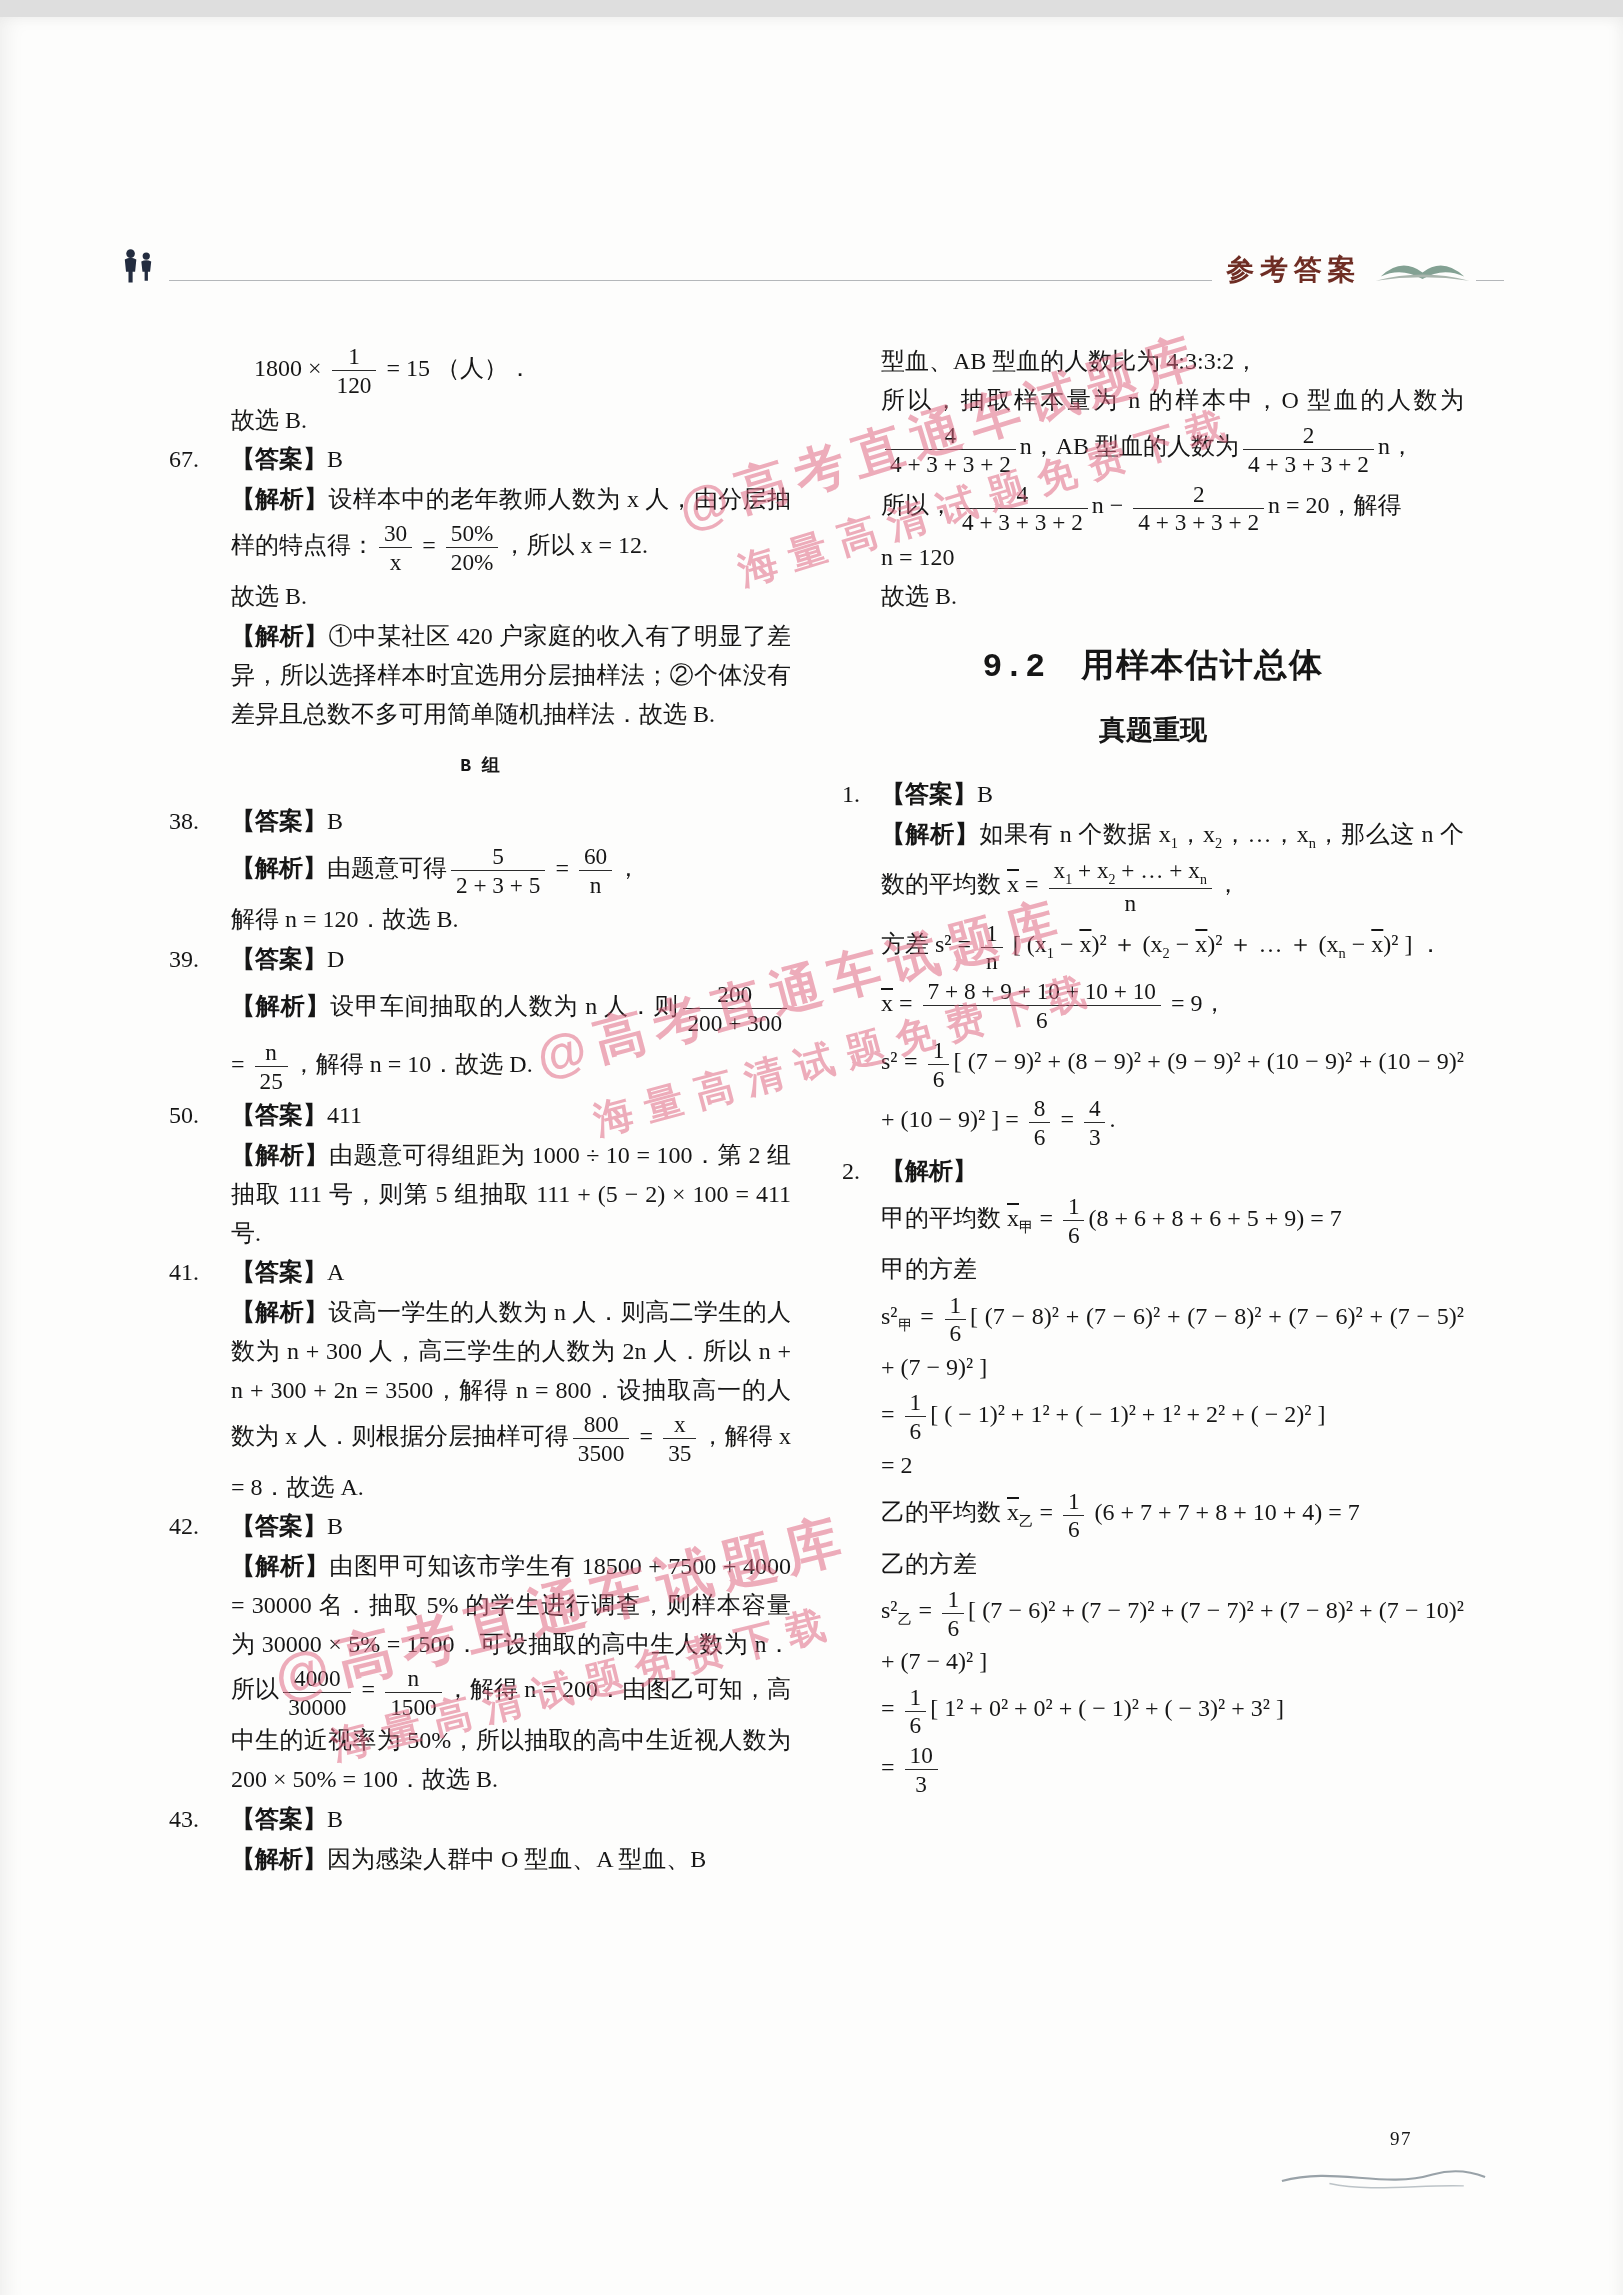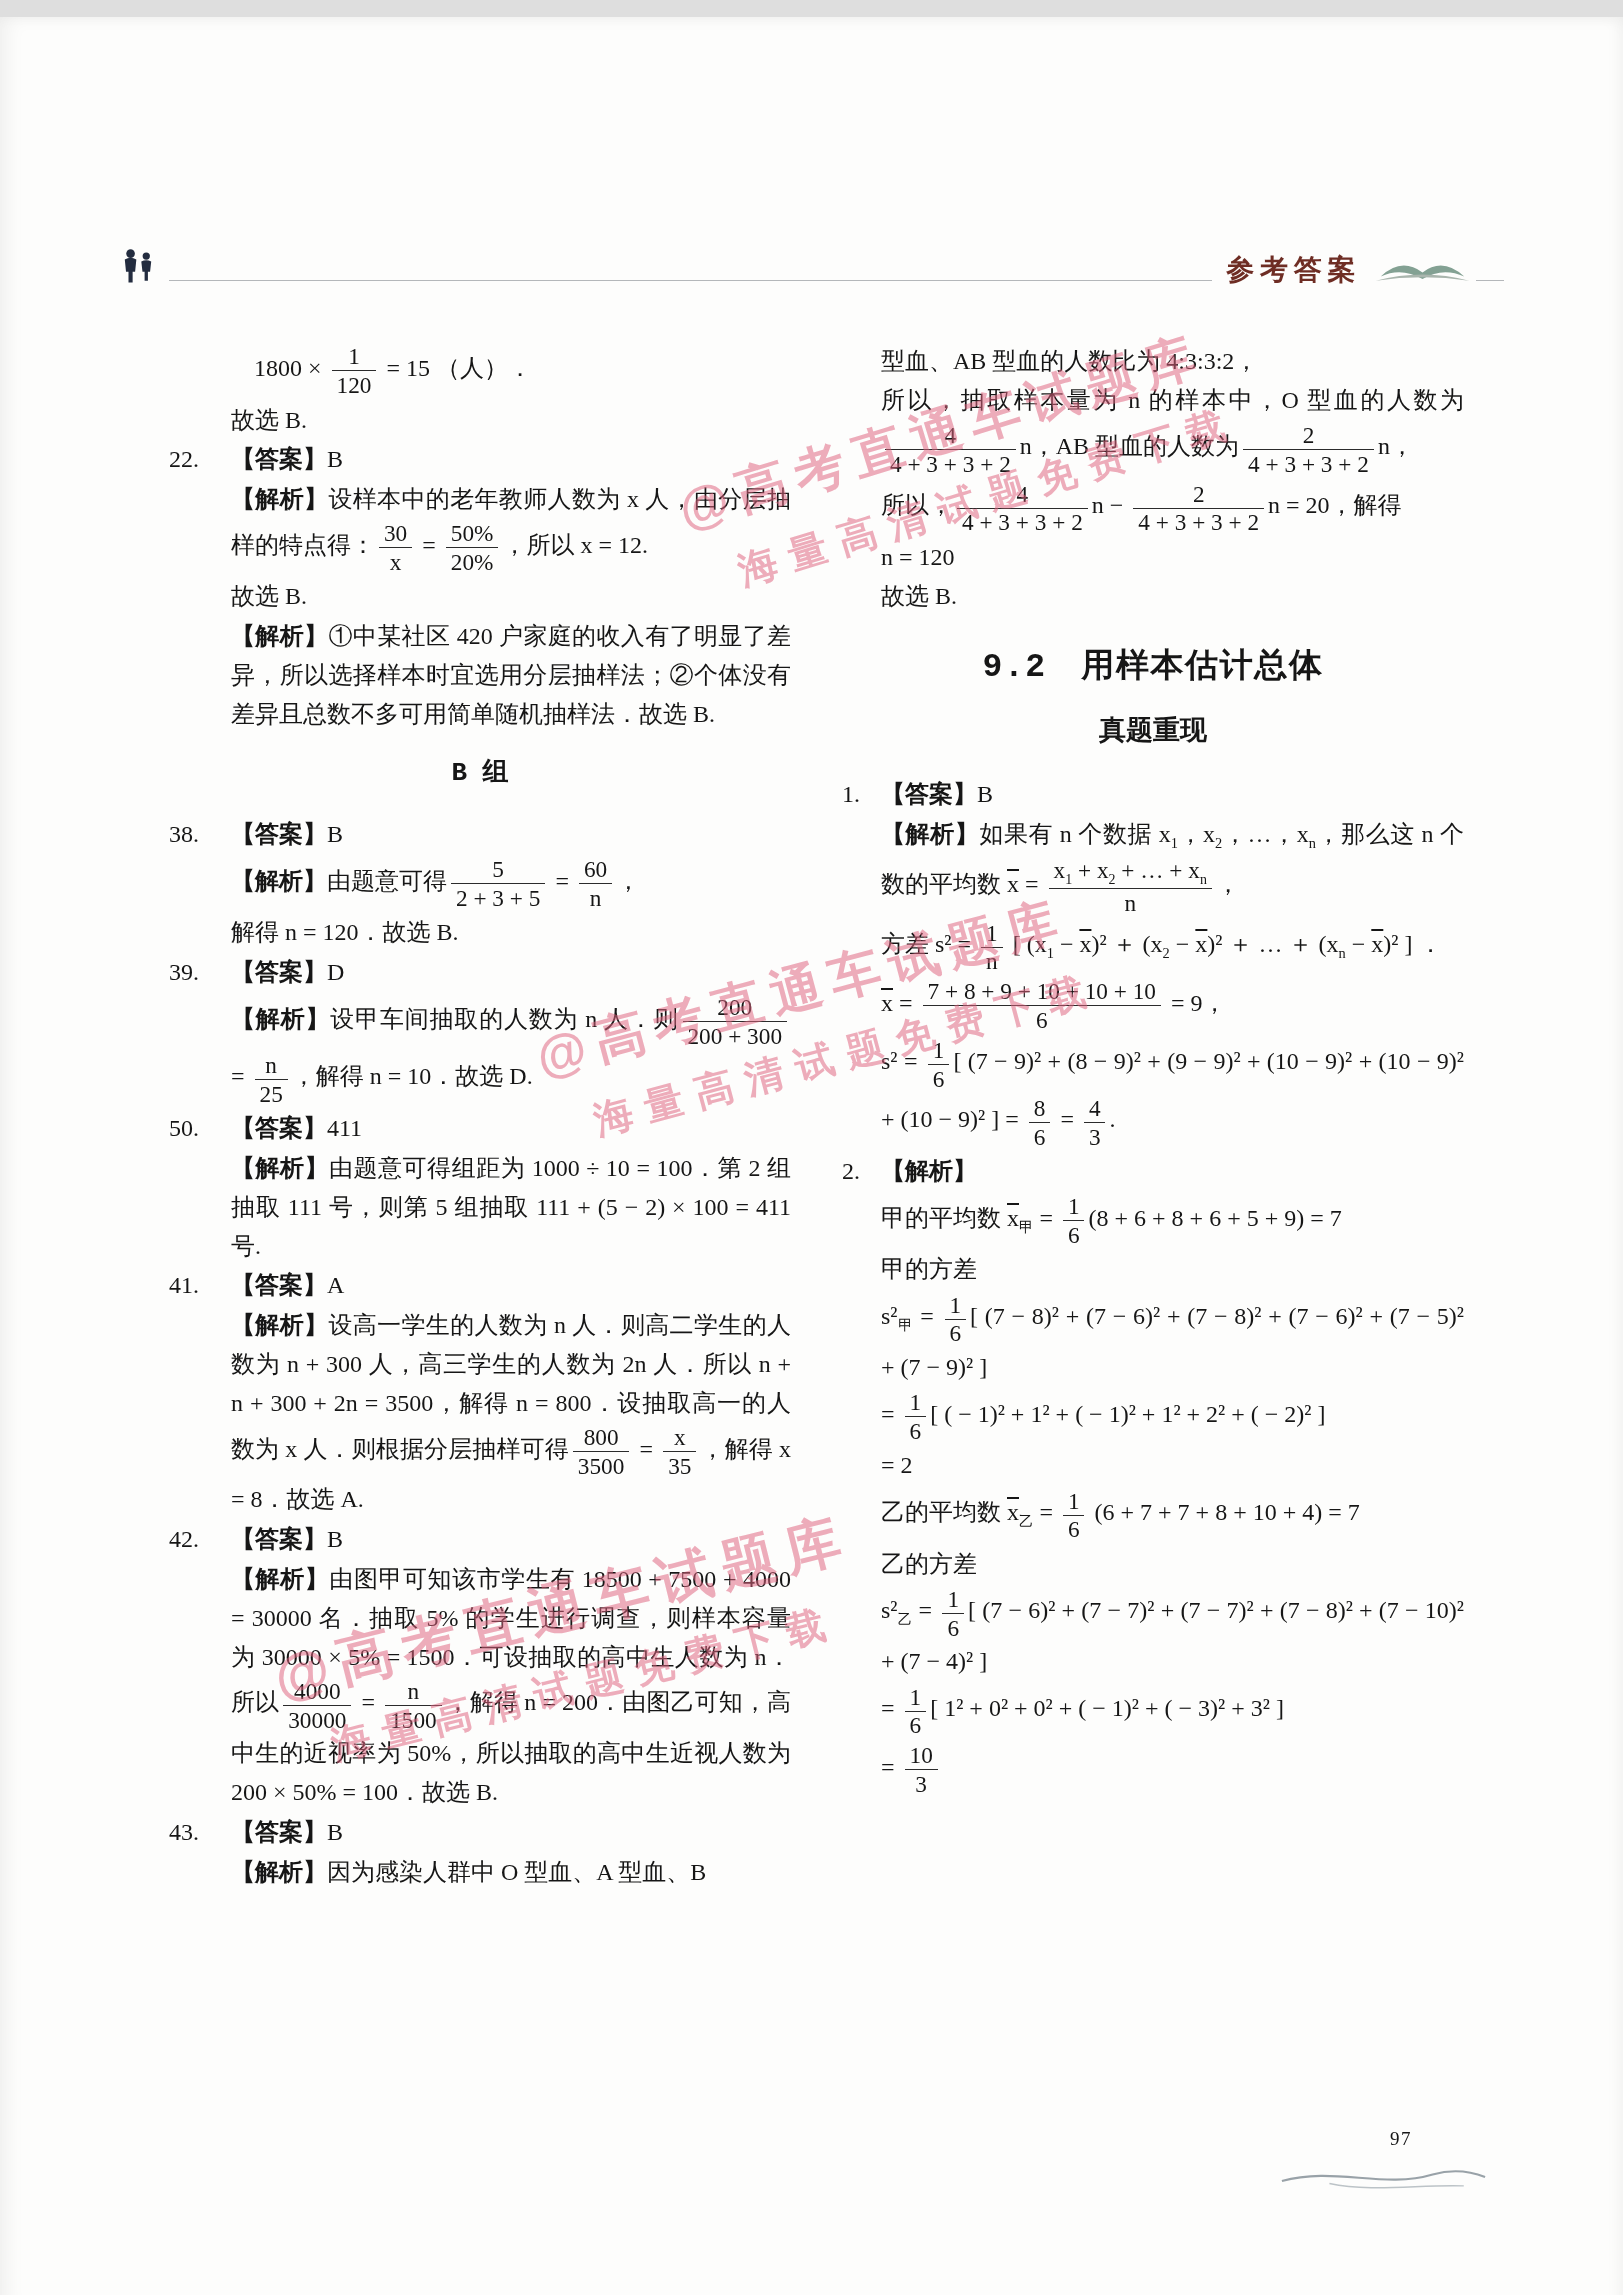--- a/index.html
+++ b/index.html
@@ -41,21 +41,21 @@
   sub { font-size:.6em; vertical-align:-0.4em; }
   .ov { text-decoration:overline; }
 
   .frac { display:inline-block; vertical-align:middle; text-align:center; line-height:1.12; margin:1.6px 4.1px; font-size:.97em; }
   .fn { display:block; padding:0 4.9px 0.8px; }
   .fd { display:block; border-top:1.6px solid #2b2b2b; padding:0.8px 4.9px 0; }
 
   .head { font-family:Liberation Mono, monospace; font-weight:700; text-align:center; }
   .h1 { font-size:33px; letter-spacing:1.6px; margin:24.6px 0 16.4px; }
   .h2 { font-size:27px; margin:6.5px 0 21px; }
-  .h3 { font-size:26px; margin:18px 0 21px; }
+  .h3 { font-size:18px; margin:18px 0 21px; }
 
   
   .wm {
     position:absolute; pointer-events:none; white-space:nowrap;
     font-family:"Liberation Sans","DejaVu Sans",sans-serif; font-weight:700;
     color:#df647f; opacity:.52;
   }
   .wm-l1 { font-size:51px; letter-spacing:9.8px; }
   .wm-l2 { font-size:39px; letter-spacing:13px; margin:13px 0 0 39px; }
   .wm1 { left:678px; top:378px;  transform:rotate(-17deg); }
@@ -91,21 +91,21 @@
         <path d="M2 35 Q59 20 116 35 Q59 27 2 35 Z" fill="#a9b5ad"></path>
       </svg>
     </span>
     <span class="hdr-line2"></span>
   </div>
 
   <div class="columns">
     <div class="col col-left" id="col-left">
         <p class="para cont ind">1800 × <span class="frac"><span class="fn">1</span><span class="fd">120</span></span> = 15 （人）．</p>
         <p class="para cont">故选 B.</p>
-        <p class="para item"><span class="qnum">22.</span><b>【答案】</b>B</p>
+        <p class="para item"><span class="qnum">67.</span><b>【答案】</b>B</p>
         <p class="para cont"><b>【解析】</b>设样本中的老年教师人数为 x 人，由分层抽样的特点得：<span class="frac"><span class="fn">30</span><span class="fd">x</span></span> = <span class="frac"><span class="fn">50%</span><span class="fd">20%</span></span>，所以 x = 12.</p>
         <p class="para cont">故选 B.</p>
         <p class="para cont"><b>【解析】</b>①中某社区 420 户家庭的收入有了明显了差异，所以选择样本时宜选用分层抽样法；②个体没有差异且总数不多可用简单随机抽样法．故选 B.</p>
         <div class="head h3">B 组</div>
         <p class="para item"><span class="qnum">38.</span><b>【答案】</b>B</p>
         <p class="para cont"><b>【解析】</b>由题意可得<span class="frac"><span class="fn">5</span><span class="fd">2 + 3 + 5</span></span> = <span class="frac"><span class="fn">60</span><span class="fd">n</span></span>，</p>
         <p class="para cont">解得 n = 120．故选 B.</p>
         <p class="para item"><span class="qnum">39.</span><b>【答案】</b>D</p>
         <p class="para cont"><b>【解析】</b>设甲车间抽取的人数为 n 人．则<span class="frac"><span class="fn">200</span><span class="fd">200 + 300</span></span> = <span class="frac"><span class="fn">n</span><span class="fd">25</span></span>，解得 n = 10．故选 D.</p>
         <p class="para item"><span class="qnum">50.</span><b>【答案】</b>411</p>

